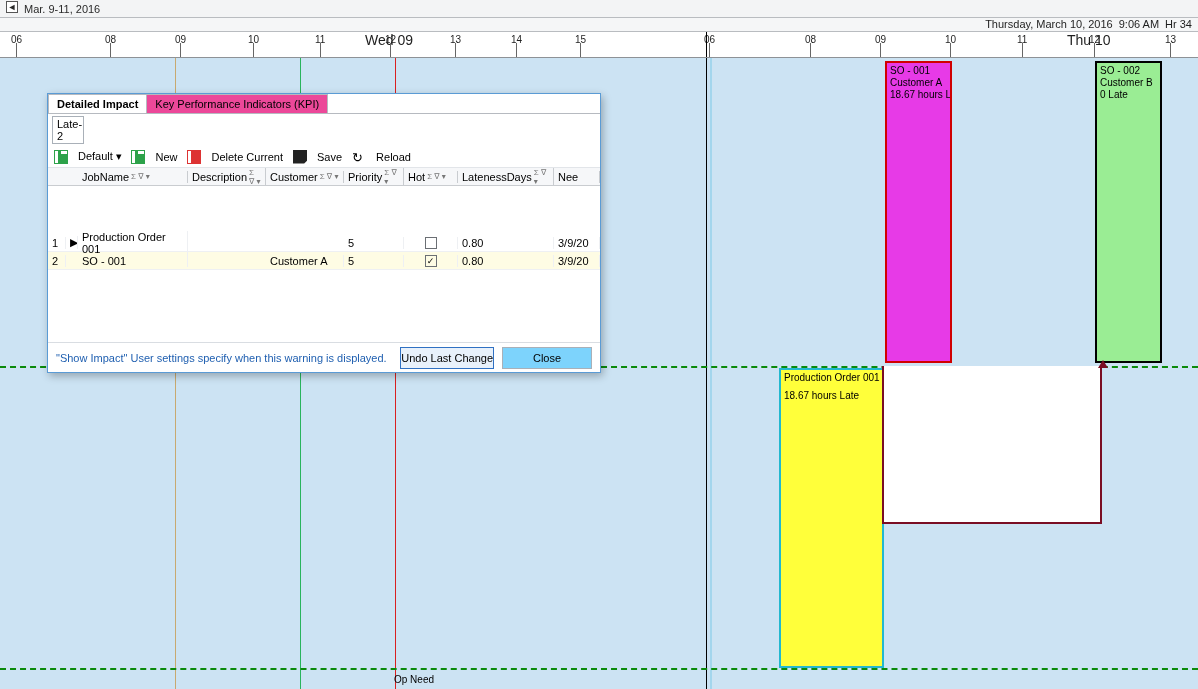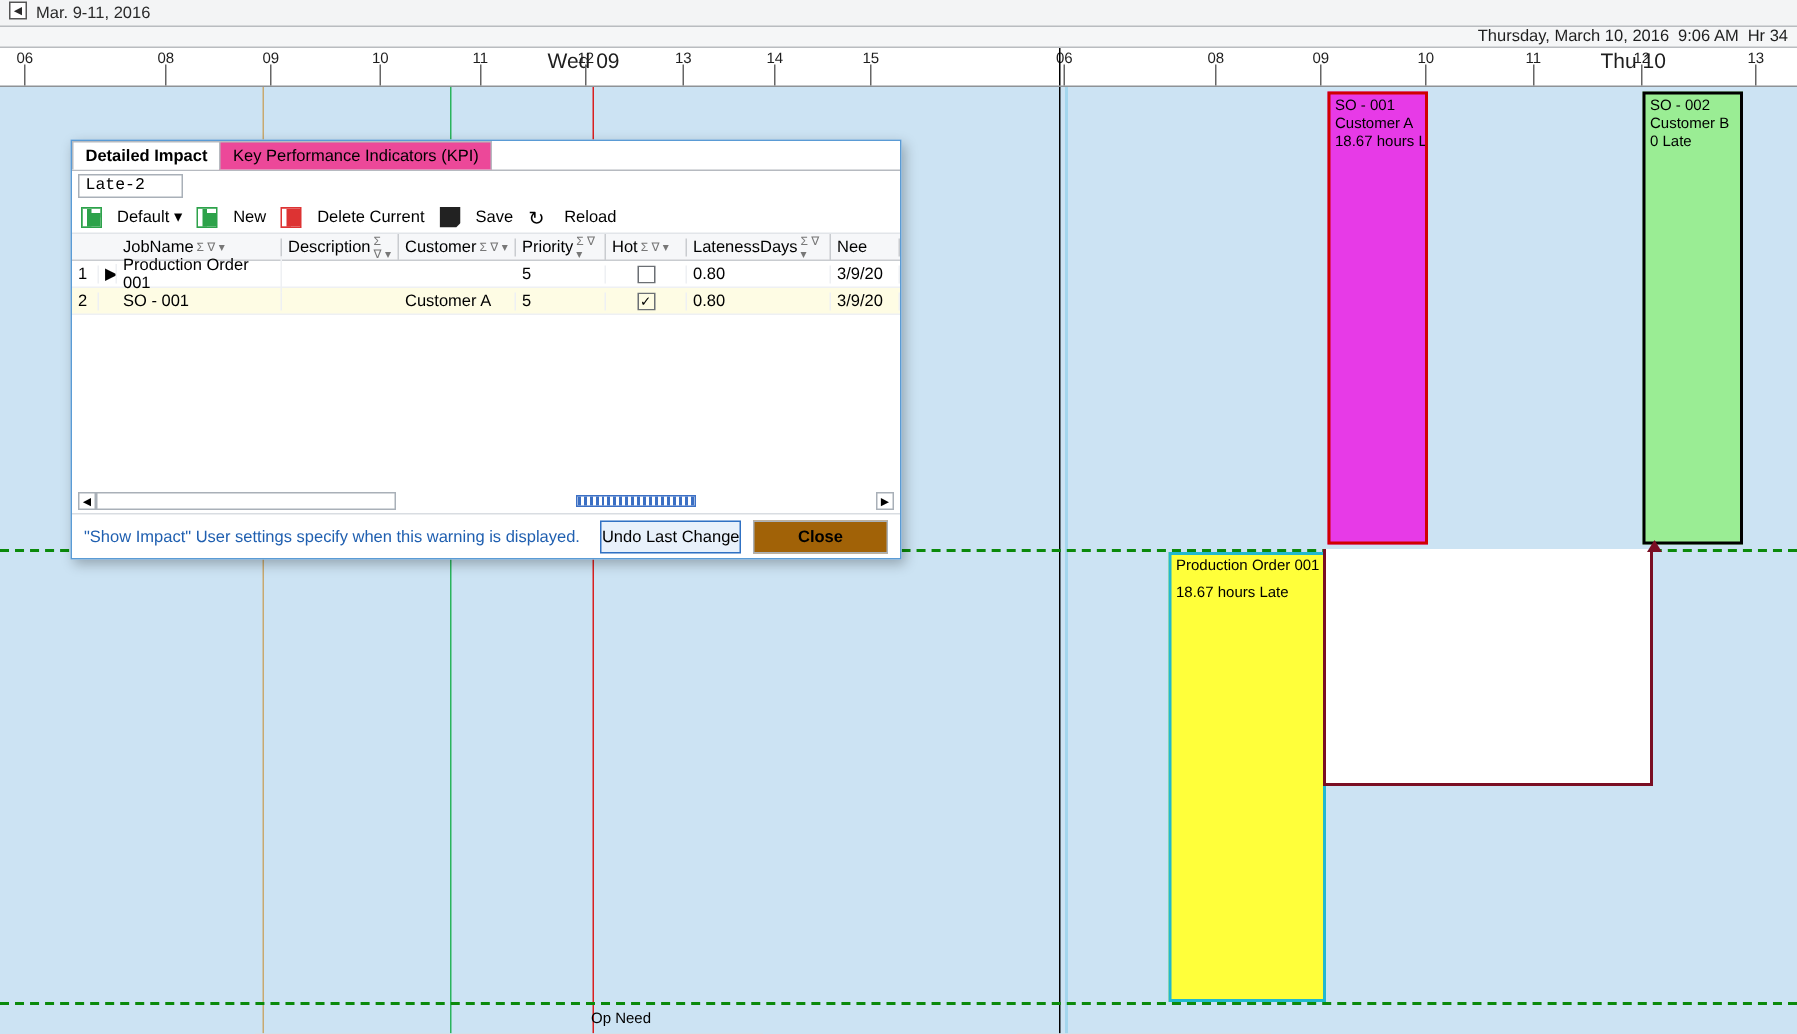--- a/index.html
+++ b/index.html
@@ -89,32 +89,32 @@
 
   .tabs { height:20px; display:flex; font-size:11px; border-bottom:1px solid #B6BAC0; }
   .tab { padding:3px 8px; border:1px solid #B6BAC0; border-bottom:none; background:#ec4899; margin-right:-1px;}
   .tab.active { background:#fff; font-weight:bold; }
 
   .cmd-row { height:22px; display:flex; align-items:center; gap:12px; padding:0 8px; font-size:11px; border-bottom:1px solid #E2E5E9;}
   .cmd-row .grip { width:3px; height:14px; background:repeating-linear-gradient(#7896C9 0 1px,#fff 1px 2px);}
   .cmd-row a { color:#17365D; text-decoration:none; }
   .cmd-row .dd { font-size:9px; margin-left:2px;}
 
-  .late-tag { margin:2px 4px; padding:1px 4px; width:70px; border:1px solid #A9B0B8; font-size:11px;font-family:Liberation Mono, monospace; }
+  .late-tag { margin:2px 4px; padding:1px 4px; width:32px; border:1px solid #A9B0B8; font-size:11px; }
 
   .tb-row { height:22px; display:flex; align-items:center; gap:10px; padding:0 6px; font-size:11px; border-bottom:1px solid #E2E5E9;}
   .tb-row .ico { width:14px; height:14px; display:inline-block; }
   .ico.grid { background:linear-gradient(#2DA24A,#2DA24A); border:1px solid #2DA24A;
     box-shadow: inset 3px 0 0 #fff, inset 6px 0 0 #2DA24A, inset 0 3px 0 #fff, inset 0 6px 0 #2DA24A;}
   .ico.del  { background:linear-gradient(#D33,#D33); border:1px solid #D33;
     box-shadow: inset 3px 0 0 #fff, inset 6px 0 0 #D33;}
   .ico.save { background:#222; clip-path:polygon(0 0,100% 0,100% 80%,80% 100%,0 100%);}
   .ico.reload::before{content:"↻"; font-size:13px;}
 
-  .grid-area { flex:1; overflow:hidden; font-size:11px; display:flex; flex-direction:column;}
+  .grid-area { flex:1; overflow:hidden; font-size:11px; display:flex; flex-direction:column;gap:48px;}
   .ghead { display:flex; background:#F6F7F9; border-bottom:1px solid #C9CCD0; height:18px; align-items:center;}
   .gcol { border-right:1px solid #C9CCD0; padding:0 4px; display:flex; align-items:center; gap:2px; overflow:hidden;}
   .gcol .srt{ font-size:8px; color:#777;}
   .c-num{width:18px;} .c-idx{width:12px;} .c-job{width:110px;} .c-desc{width:78px;}
   .c-cust{width:78px;} .c-pri{width:60px;} .c-hot{width:54px;} .c-late{width:96px;} .c-need{flex:1;align-items:flex-end;}
   .grow { display:flex; height:18px; align-items:center; border-bottom:1px solid #EEF0F3;}
   .grow .gcol{ border-right:1px solid #EEF0F3;}
   .grow.sel { background:#FEFCE4; }
   .chk { width:12px; height:12px; border:1px solid #6B6F74; display:inline-block; font-size:9px; text-align:center; line-height:10px;}
 
@@ -124,21 +124,21 @@
   .hscroll .spacer { flex:1; }
   .splitter {
     width:80px; height:8px; margin:0 auto;
     background:repeating-linear-gradient(90deg,#3B6FC4 0 2px,#fff 2px 4px);
     border:1px solid #3B6FC4;
   }
 
   .dlg-foot { height:30px; border-top:1px solid #D9DDE2; display:flex; align-items:center; padding:0 8px; gap:8px;}
   .dlg-foot .hint { color:#1F5FB0; font-size:11px; flex:1;}
   .btn { min-width:90px; height:22px; border:1px solid #3071C3; background:#E8F1FB; font-size:11px; display:flex; align-items:center; justify-content:center;}
-  .btn.plain { border-color:#A9B0B8; background:#a16207;font-weight:bold;}
+  .btn.plain { border-color:#A9B0B8; background:#7dd3fc;}
 </style>
 </head>
 <body>
 
 <div class="top-toolbar">
   <div class="nav-arrow">◄</div>
   <span class="date-lbl">Mar. 9-11, 2016</span>
 </div>
 
 <div class="info-bar">

